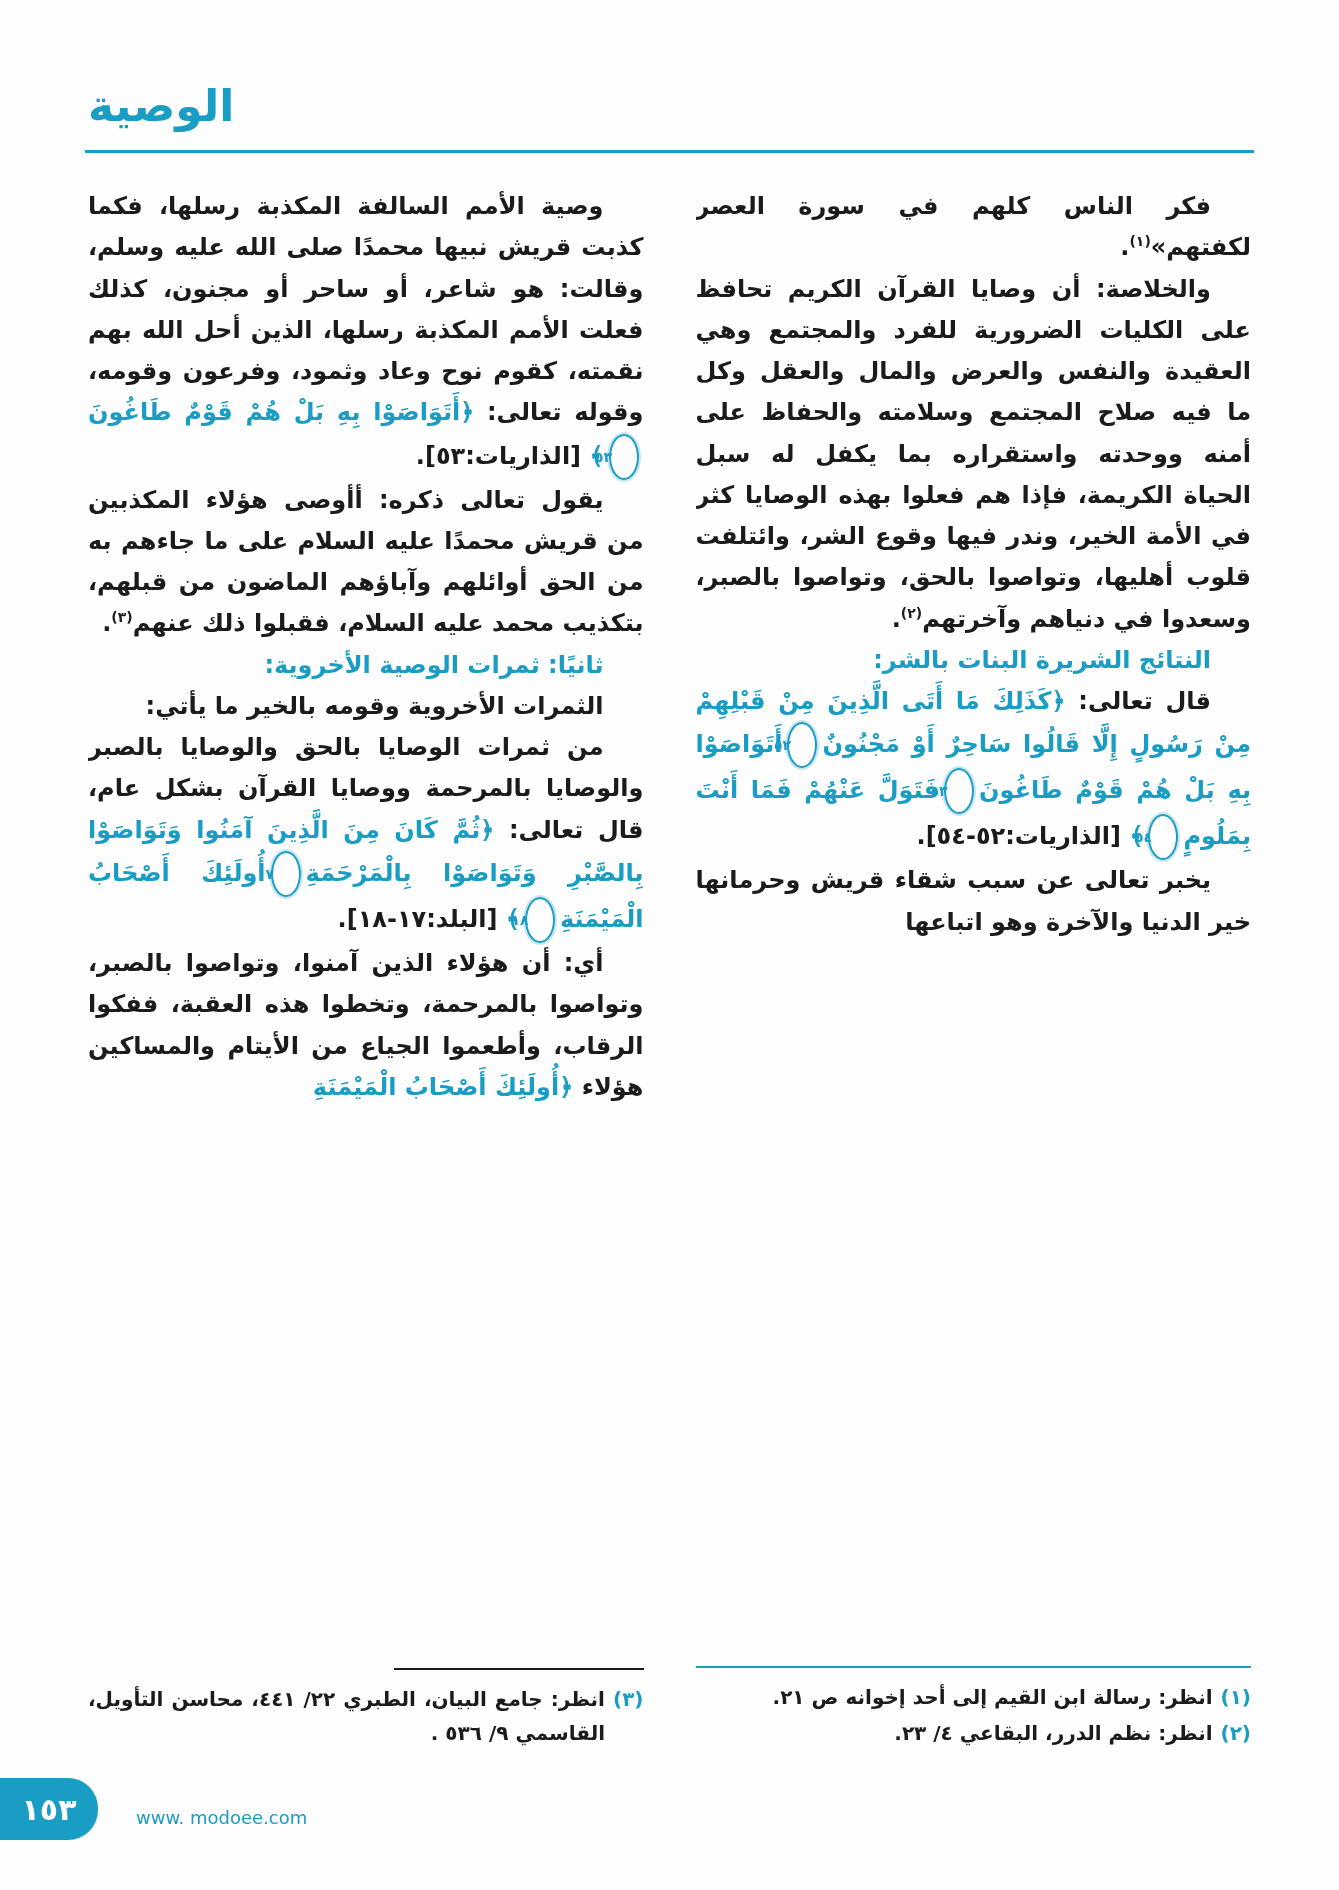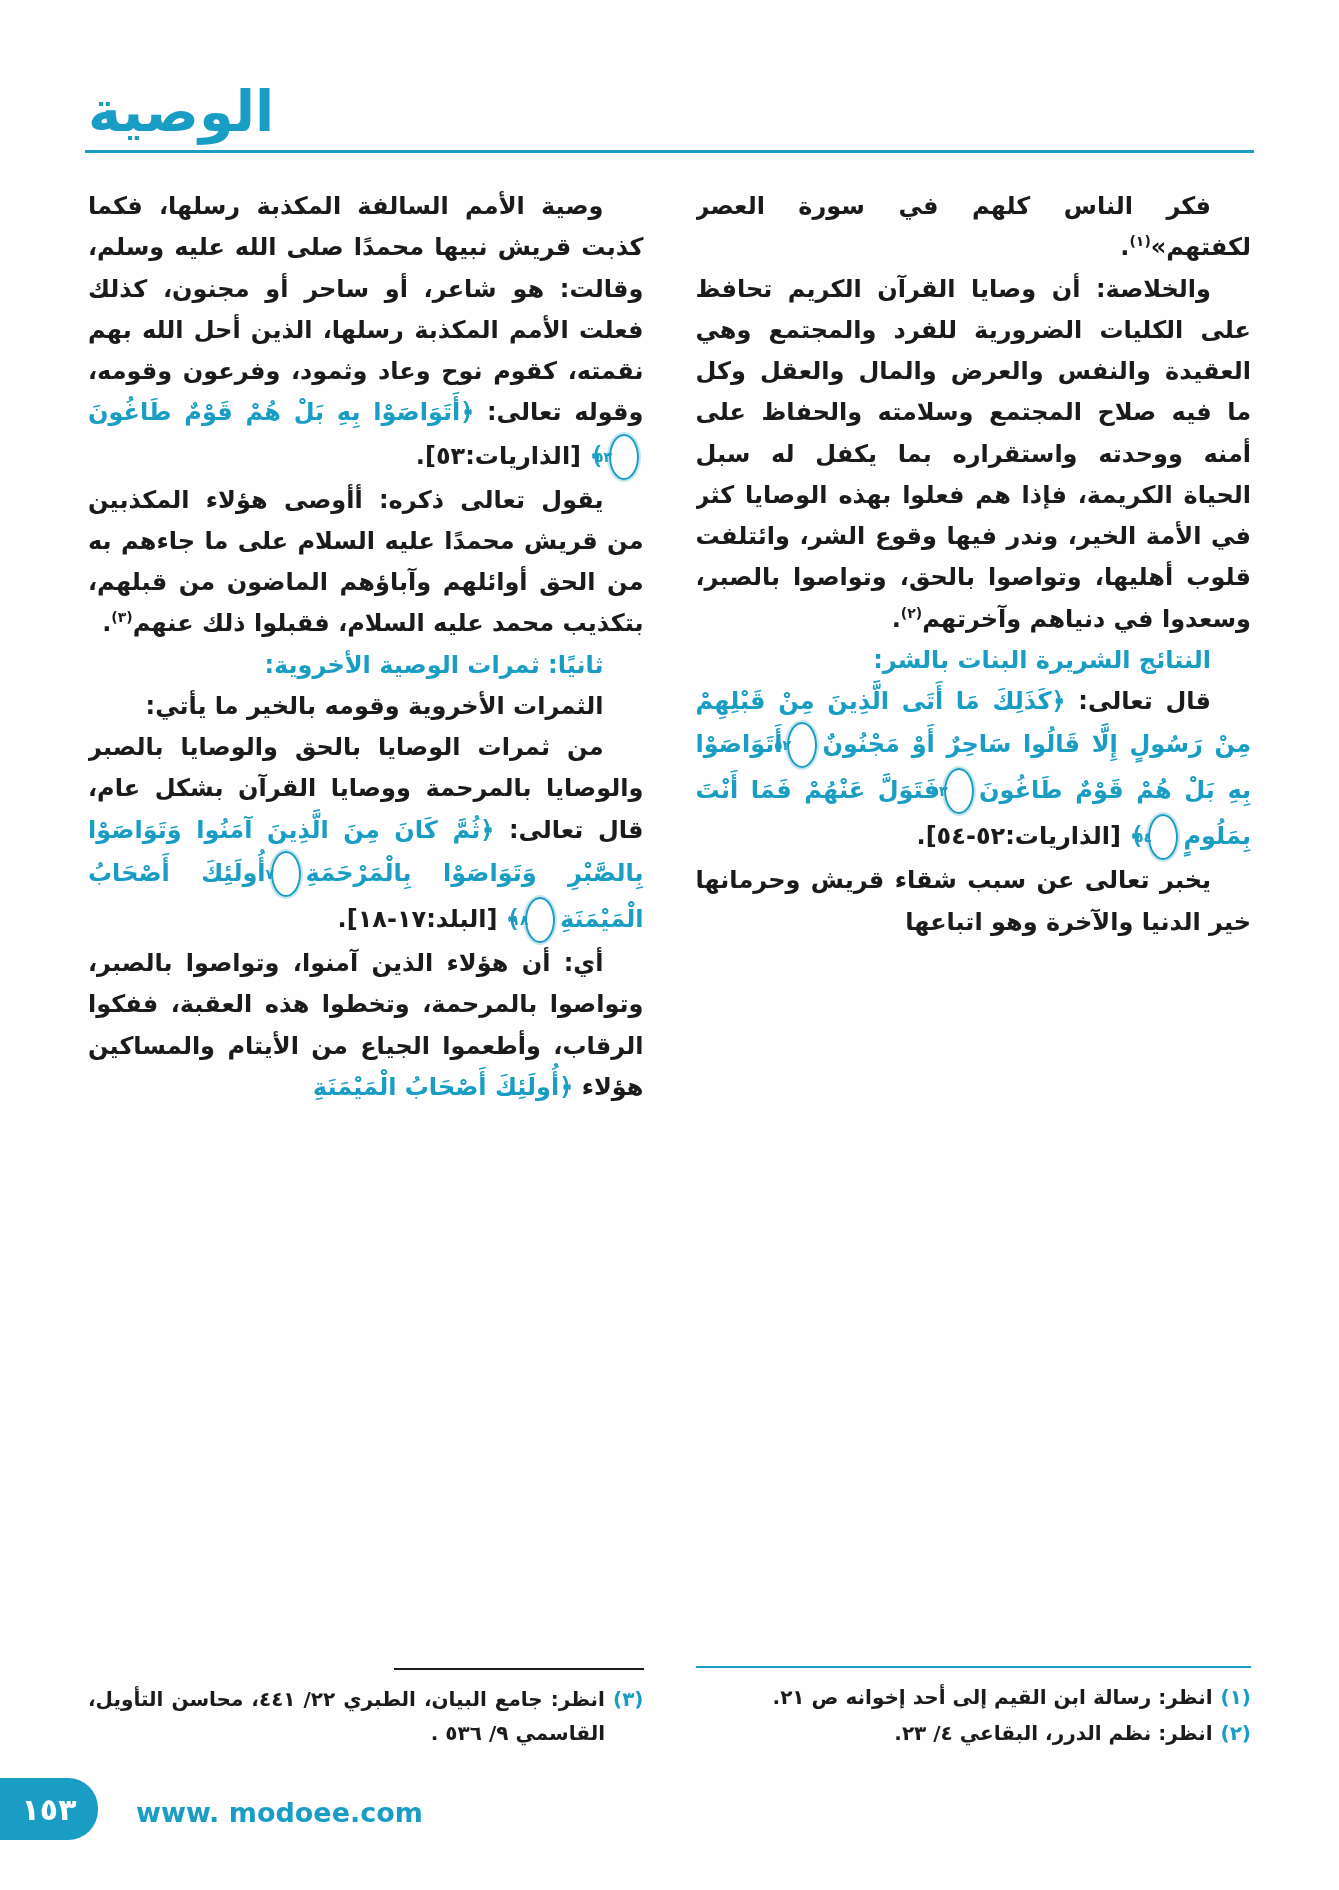--- a/index.html
+++ b/index.html
@@ -10,21 +10,21 @@
     width: 1339px; height: 1890px;
     margin: 0 auto;
     background: #fefefe;
     direction: rtl;
     font-family: "DejaVu Sans", sans-serif;
     overflow: hidden;
   }
   .header-title {
     position: absolute; top: 84px; left: 88px;
     color: var(--accent);
-    font-size: 56px; font-weight: bold;
+    font-size: 44px; font-weight: bold;
     line-height: 1;
   }
   .header-rule {
     position: absolute; top: 150px; left: 85px; right: 85px;
     height: 3px; background: var(--accent);
   }
   .content {
     position: absolute; top: 186px; right: 88px; left: 88px; bottom: 138px;
     display: flex; gap: 52px;
   }
@@ -67,21 +67,21 @@
   .page-badge {
     position: absolute; left: 0; bottom: 50px;
     width: 98px; height: 62px;
     background: var(--accent);
     border-radius: 0 30px 30px 0;
     display: flex; align-items: center; justify-content: center;
     color: #ffffff; font-size: 30px; font-weight: bold;
   }
   .website {
     position: absolute; left: 136px; bottom: 62px;
-    color: var(--accent); font-size: 27px; font-weight: bold;
+    color: var(--accent); font-size: 18px; font-weight: normal;
     direction: ltr;
   }
 </style>
 </head>
 <body>
 
 <div class="page">
 
   <div class="header-title">الوصية</div>
   <div class="header-rule"></div>

